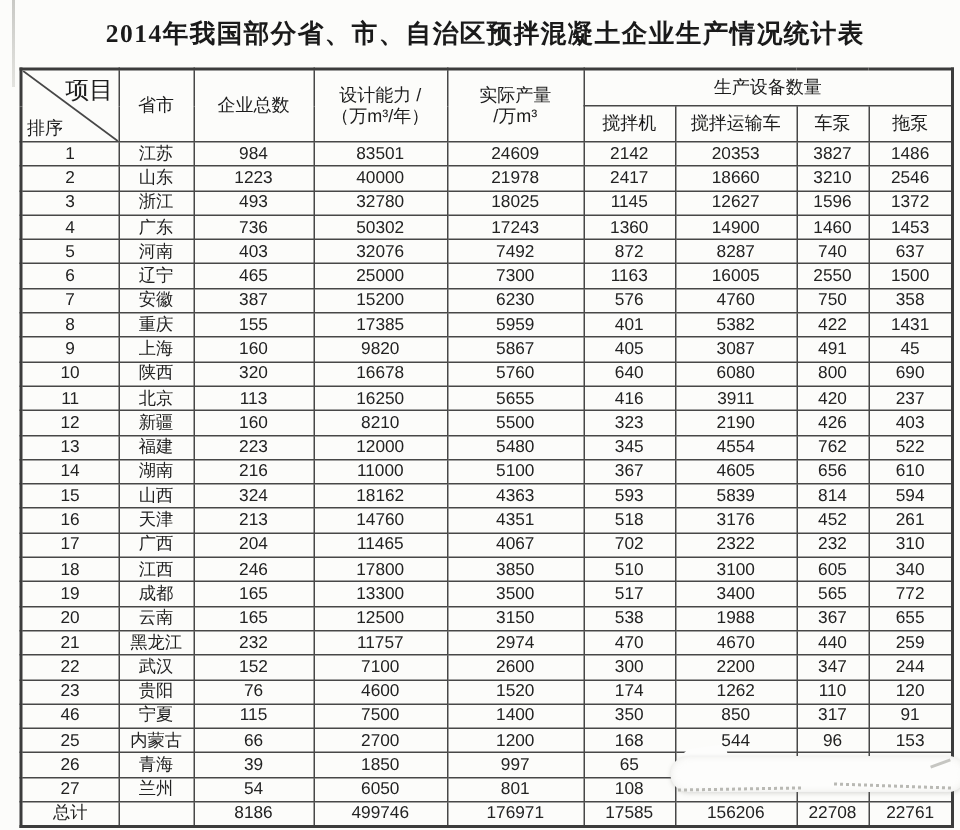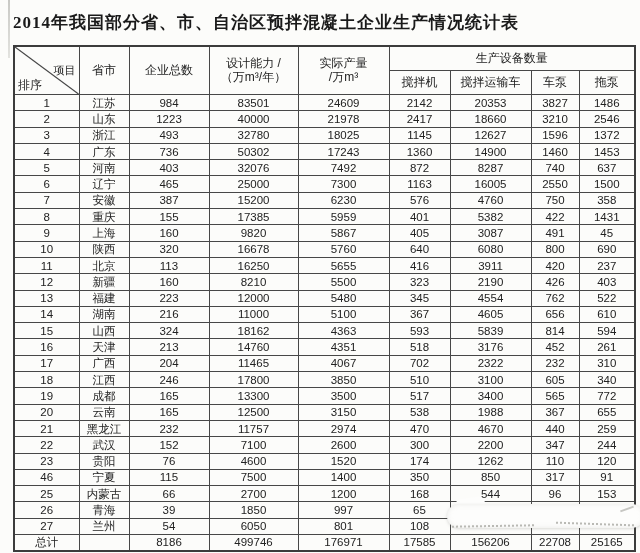--- a/index.html
+++ b/index.html
@@ -8,21 +8,21 @@
     background:#fcfcfa;
     font-family:"Liberation Sans","DejaVu Sans",sans-serif;
     color:#1f1f1f;
   }
   .left-line{
     position:absolute;left:8px;top:0;width:2px;height:58px;
     background:linear-gradient(#c9c9c5,#e3e3df);
   }
   .title{
     position:absolute;left:13px;top:11px;width:621px;
-    font-size:17px;font-weight:bold;
+    text-align:center;font-size:17px;font-weight:bold;
     letter-spacing:1px;color:#1a1a1a;
     font-family:"Liberation Serif","DejaVu Serif",serif;
   }
   table.stats{
     position:absolute;left:13px;top:45px;width:621px;
     border-collapse:collapse;table-layout:fixed;
     border:2px solid #3c3c3c;
   }
   table.stats th, table.stats td{
     border:1px solid #474747;
@@ -31,21 +31,21 @@
     font-weight:normal;
     font-size:11.5px;color:#222;
     overflow:hidden;white-space:nowrap;
   }
   table.stats thead th{font-size:12px;color:#1c1c1c;}
   thead tr.hrow1 th{height:23px;}
   thead tr.hrow2 th{height:23px;}
   tbody tr{height:16.3px;}
   th.corner{position:relative;padding:0;}
   th.corner svg{position:absolute;left:0;top:0;width:100%;height:100%;}
-  .corner-top{position:absolute;right:3px;top:18px;font-size:11px;}
+  .corner-top{position:absolute;right:3px;top:6px;font-size:16px;}
   .corner-bottom{position:absolute;left:3px;bottom:2px;font-size:12px;}
   .hdr-two-line div{font-size:12px;line-height:1.15;text-align:center;}
   .smudge{
     position:absolute;left:447px;top:504px;width:197px;height:24px;
     background:#fdfdfc;border-radius:12px;
     box-shadow:0 1px 3px rgba(120,120,115,0.25), inset 0 0 5px rgba(200,200,195,0.35);
   }
   .smudge-tail{
     position:absolute;left:455px;top:498px;width:30px;height:12px;
     background:#fdfdfc;border-radius:8px;transform:rotate(-8deg);
@@ -402,21 +402,21 @@
       </tr>
       <tr>
         <td>总计</td>
         <td></td>
         <td>8186</td>
         <td>499746</td>
         <td>176971</td>
         <td>17585</td>
         <td>156206</td>
         <td>22708</td>
-        <td>25165</td>
+        <td>22761</td>
       </tr>
     </tbody>
 </table>
 
 <div class="smudge-tail"></div>
 <div class="smudge"></div>
 <div class="scribble s1"></div>
 <div class="scribble s2"></div>
 <div class="scribble s3"></div>
 

